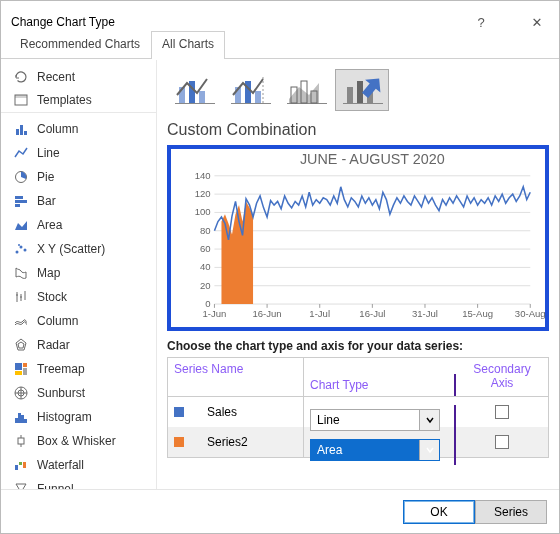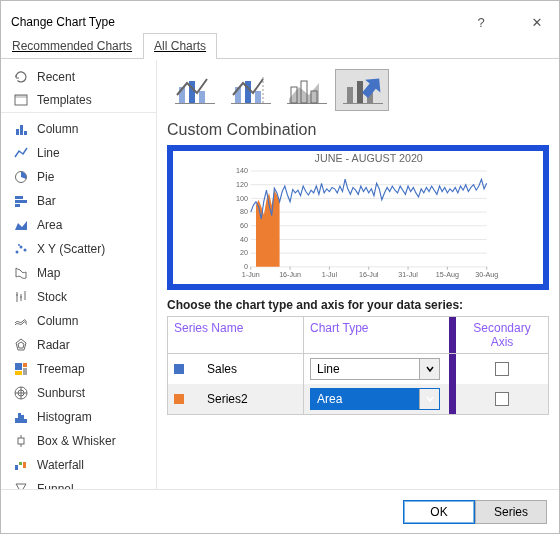--- a/index.html
+++ b/index.html
@@ -1,44 +1,44 @@
 <!DOCTYPE html>
 <html><head>
 <meta charset="utf-8">
 <style>
   * { box-sizing: border-box; font-family: "Segoe UI", Tahoma, sans-serif; }
   body { margin: 0; background: #fff; width: 560px; height: 534px; overflow: hidden; }
   .dialog { border: 1px solid #bbb; width: 560px; height: 534px; background: #fff; display: flex; flex-direction: column; }
   .titlebar { height: 30px; display: flex; align-items: center; padding: 12px 8px 0 10px; font-size: 12px; gap: 28px; }
   .titlebar .title { flex: 1; }
   .titlebar .btn { width: 28px; height: 22px; display: flex; align-items: center; justify-content: center; font-size: 13px; color: #555; }
-  .tabs { height: 28px; display: flex; align-items: flex-end; border-bottom: 1px solid #d0d0d0; font-size: 12px; text-decoration: underline; }
+  .tabs { height: 28px; display: flex; padding-left: 8px; border-bottom: 1px solid #d0d0d0; font-size: 12px; }
   .tab { padding: 5px 10px 6px; color: #444; border: 1px solid transparent; border-bottom: none; margin-bottom: -1px; }
   .tab.active { border-color: #d0d0d0; background: #fff; position: relative; }
   .tab.active::after { content:""; position:absolute; left:0; right:0; bottom:-1px; height:1px; background:#fff;}
   .body { flex: 1; display: flex; overflow: hidden; }
   .sidebar { width: 156px; border-right: 1px solid #e8e8e8; padding: 6px 0; overflow-y: auto; }
   .nav-item { display: flex; align-items: center; gap: 8px; padding: 4px 10px 4px 12px; font-size: 12px; color: #333; height: 24px; }
   .nav-item.divider-after { border-bottom: 1px solid #e8e8e8; margin-bottom: 4px; padding-bottom: 6px; }
   .nav-icon { width: 16px; height: 16px; display:flex; align-items:center; justify-content:center; flex-shrink:0; color:#6a6a6a; }
   .nav-icon svg { width:16px; height:16px; }
   .main { flex:1; padding: 10px 10px 0 10px; display:flex; flex-direction:column; overflow:hidden; }
   .subtype-row { display:flex; gap:2px; }
   .subtype { width:54px; height:42px; border:1px solid transparent; display:flex; align-items:center; justify-content:center; }
   .subtype.selected { background:#e0e0e0; border:1px solid #aaa; }
   .subtype svg { width:46px; height:34px; }
   .section-title { font-size: 16px; color:#444; margin: 10px 0 6px; }
-  .preview { border:6px solid #1d4ed8; flex:0 0 auto; height:145px; position:relative; }
+  .preview { border:4px solid #1d4ed8; flex:0 0 auto; height:186px; position:relative; }
   .preview svg { width:100%; height:100%; display:block; }
   .grid-instr { font-size:12px; margin:8px 0 4px; color:#222; font-weight:bold; }
   .series-table { border:1px solid #ccc; font-size:12px; }
   .series-header { display:flex; background:#fff; border-bottom:1px solid #ccc; }
   .series-header > div { padding:4px 6px; color:#8b5cf6; }
   .col-name { width:136px; border-right:1px solid #ccc;}
-  .col-type { flex:1; border-right:7px solid #4c1d95;}
+  .col-type { flex:1; border-right:2px solid #4c1d95;margin-top:16px;}
   .col-axis { width:92px; text-align:center;}
   .series-row { display:flex; align-items:center; height:30px; }
   .series-row.selected { background:#f0f0f0; }
   .series-row .col-name { display:flex; align-items:center; gap:23px; padding:0 6px; height:100%; }
   .series-row .swatch { width:10px; height:10px; }
   .series-row .col-type { padding:0 6px; height:100%; display:flex; align-items:center;}
   .series-row .col-axis { display:flex; align-items:center; justify-content:center; height:100%; }
   .combo-select { display:flex; width:130px; height:22px; border:1px solid #aaa; background:#fff; }
   .combo-select.selected { background:#0e6dce; color:#fff; border-color:#0e6dce; }
   .combo-select .val { flex:1; padding:0 6px; display:flex; align-items:center; font-size:12px;}

